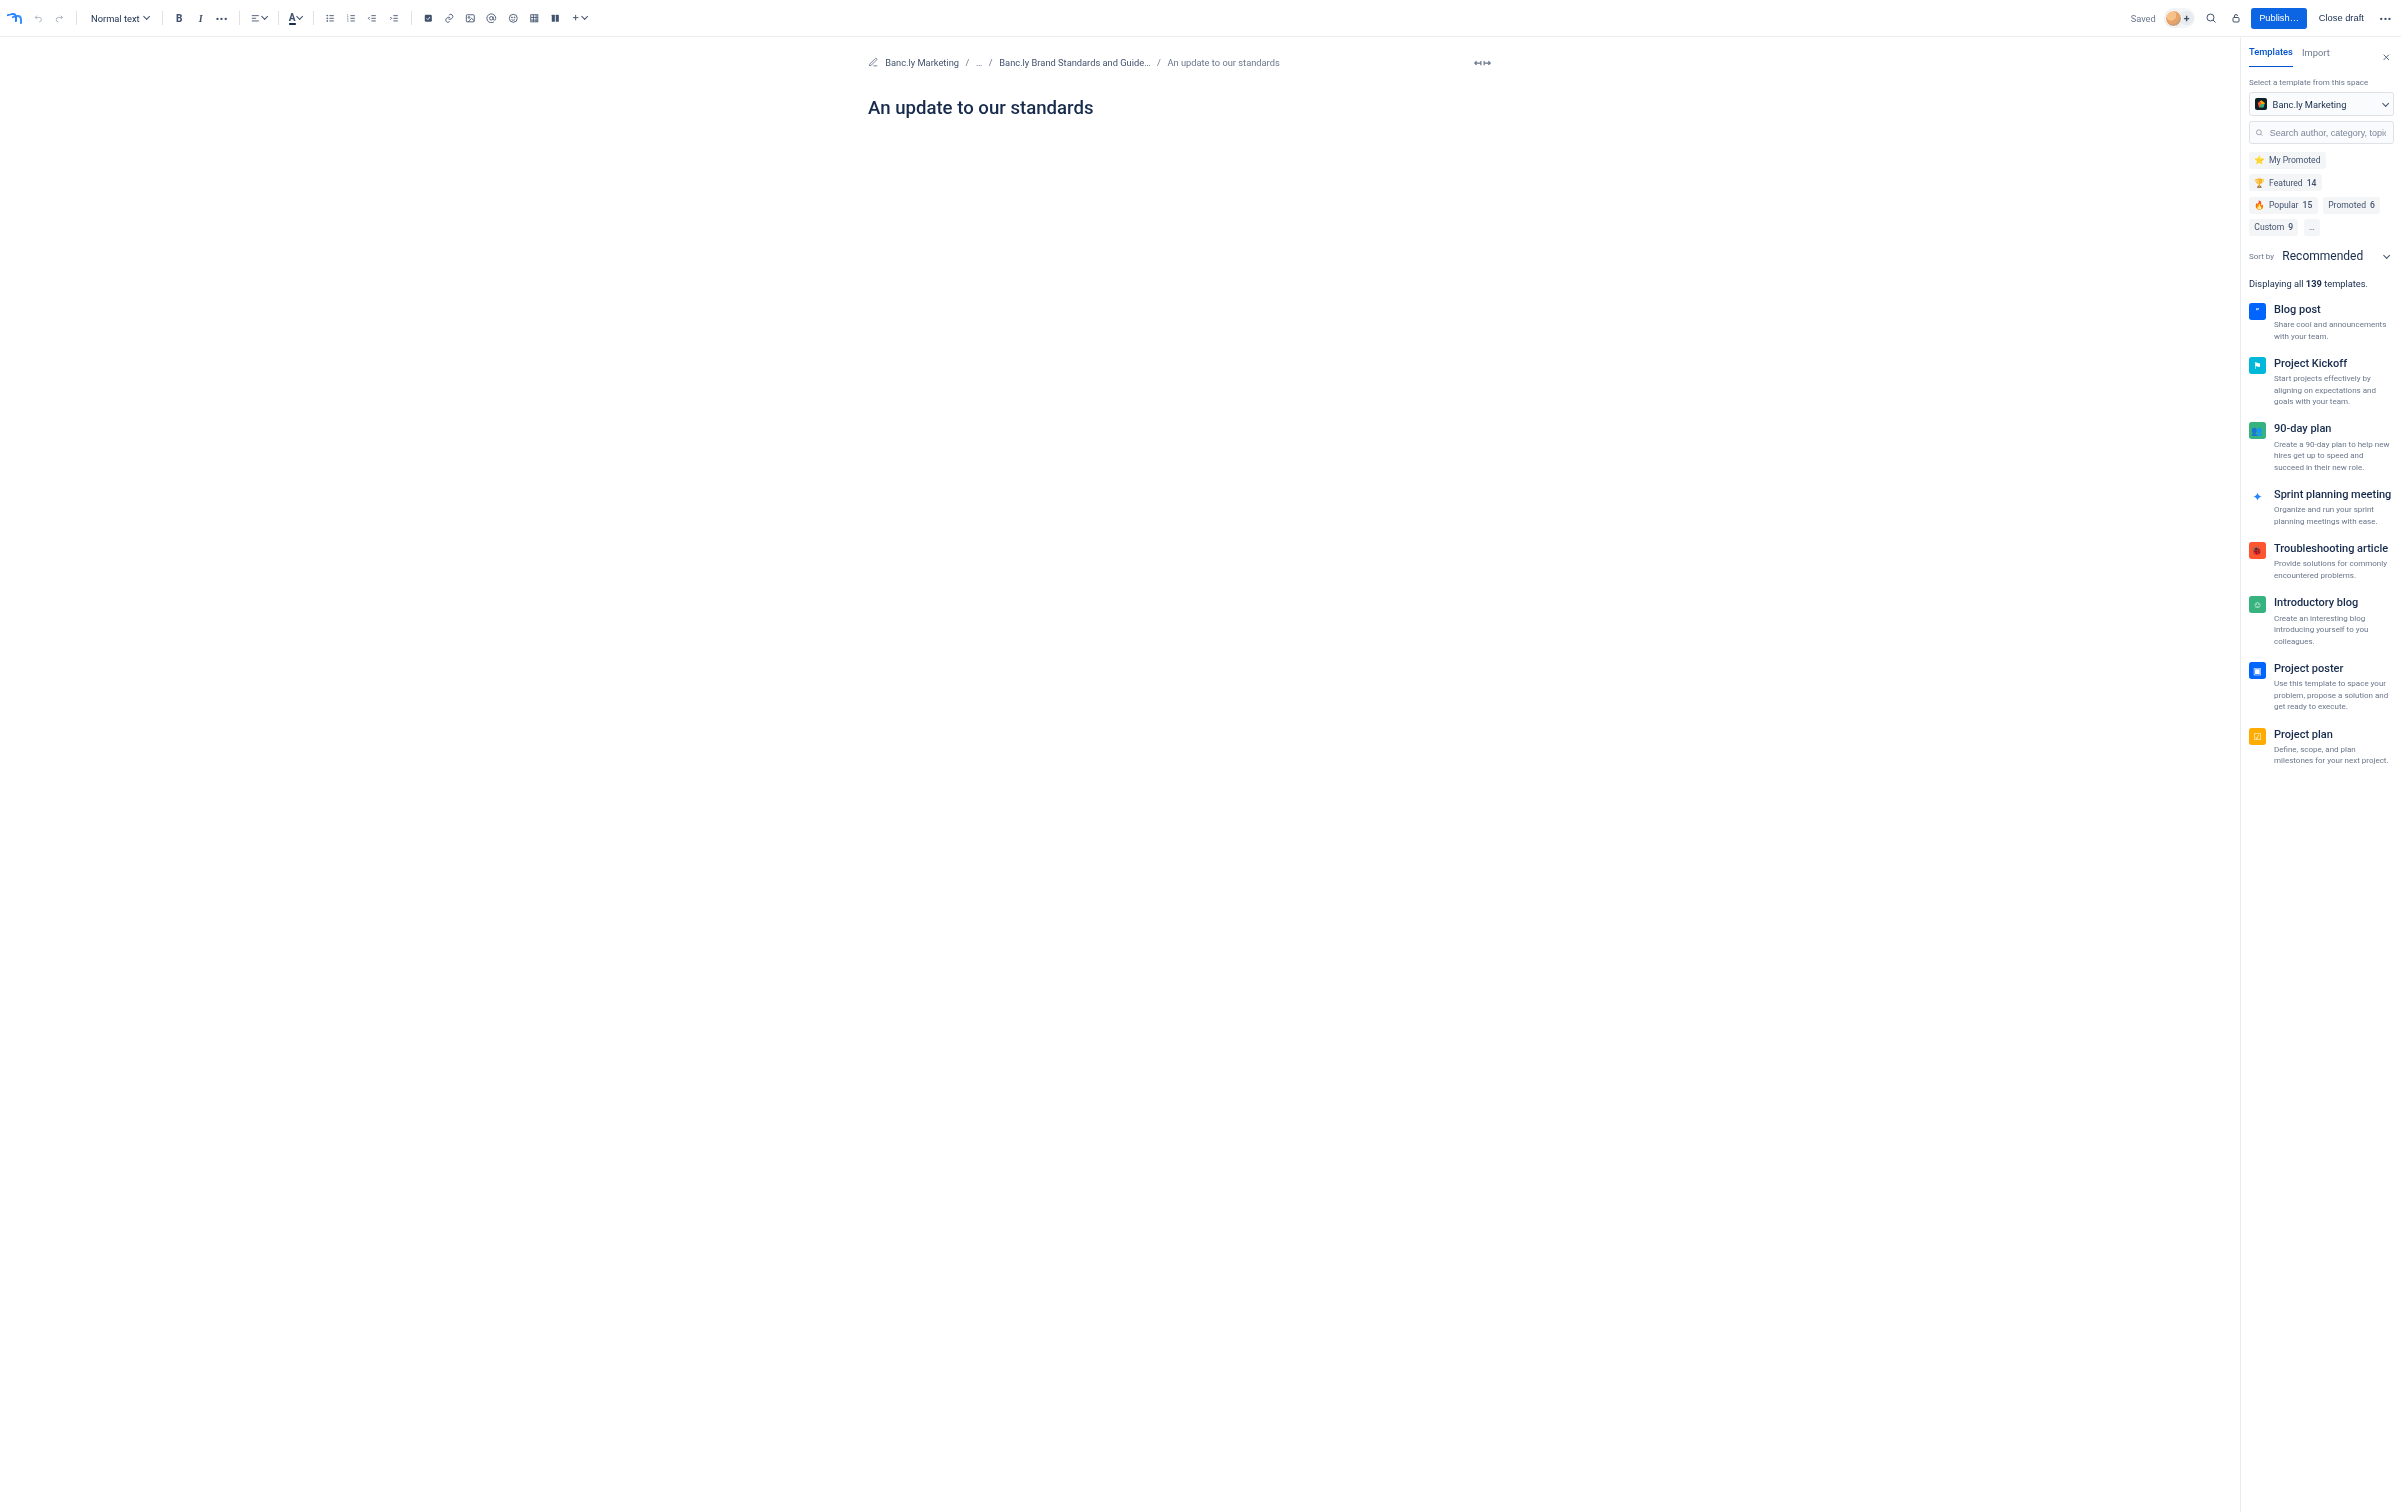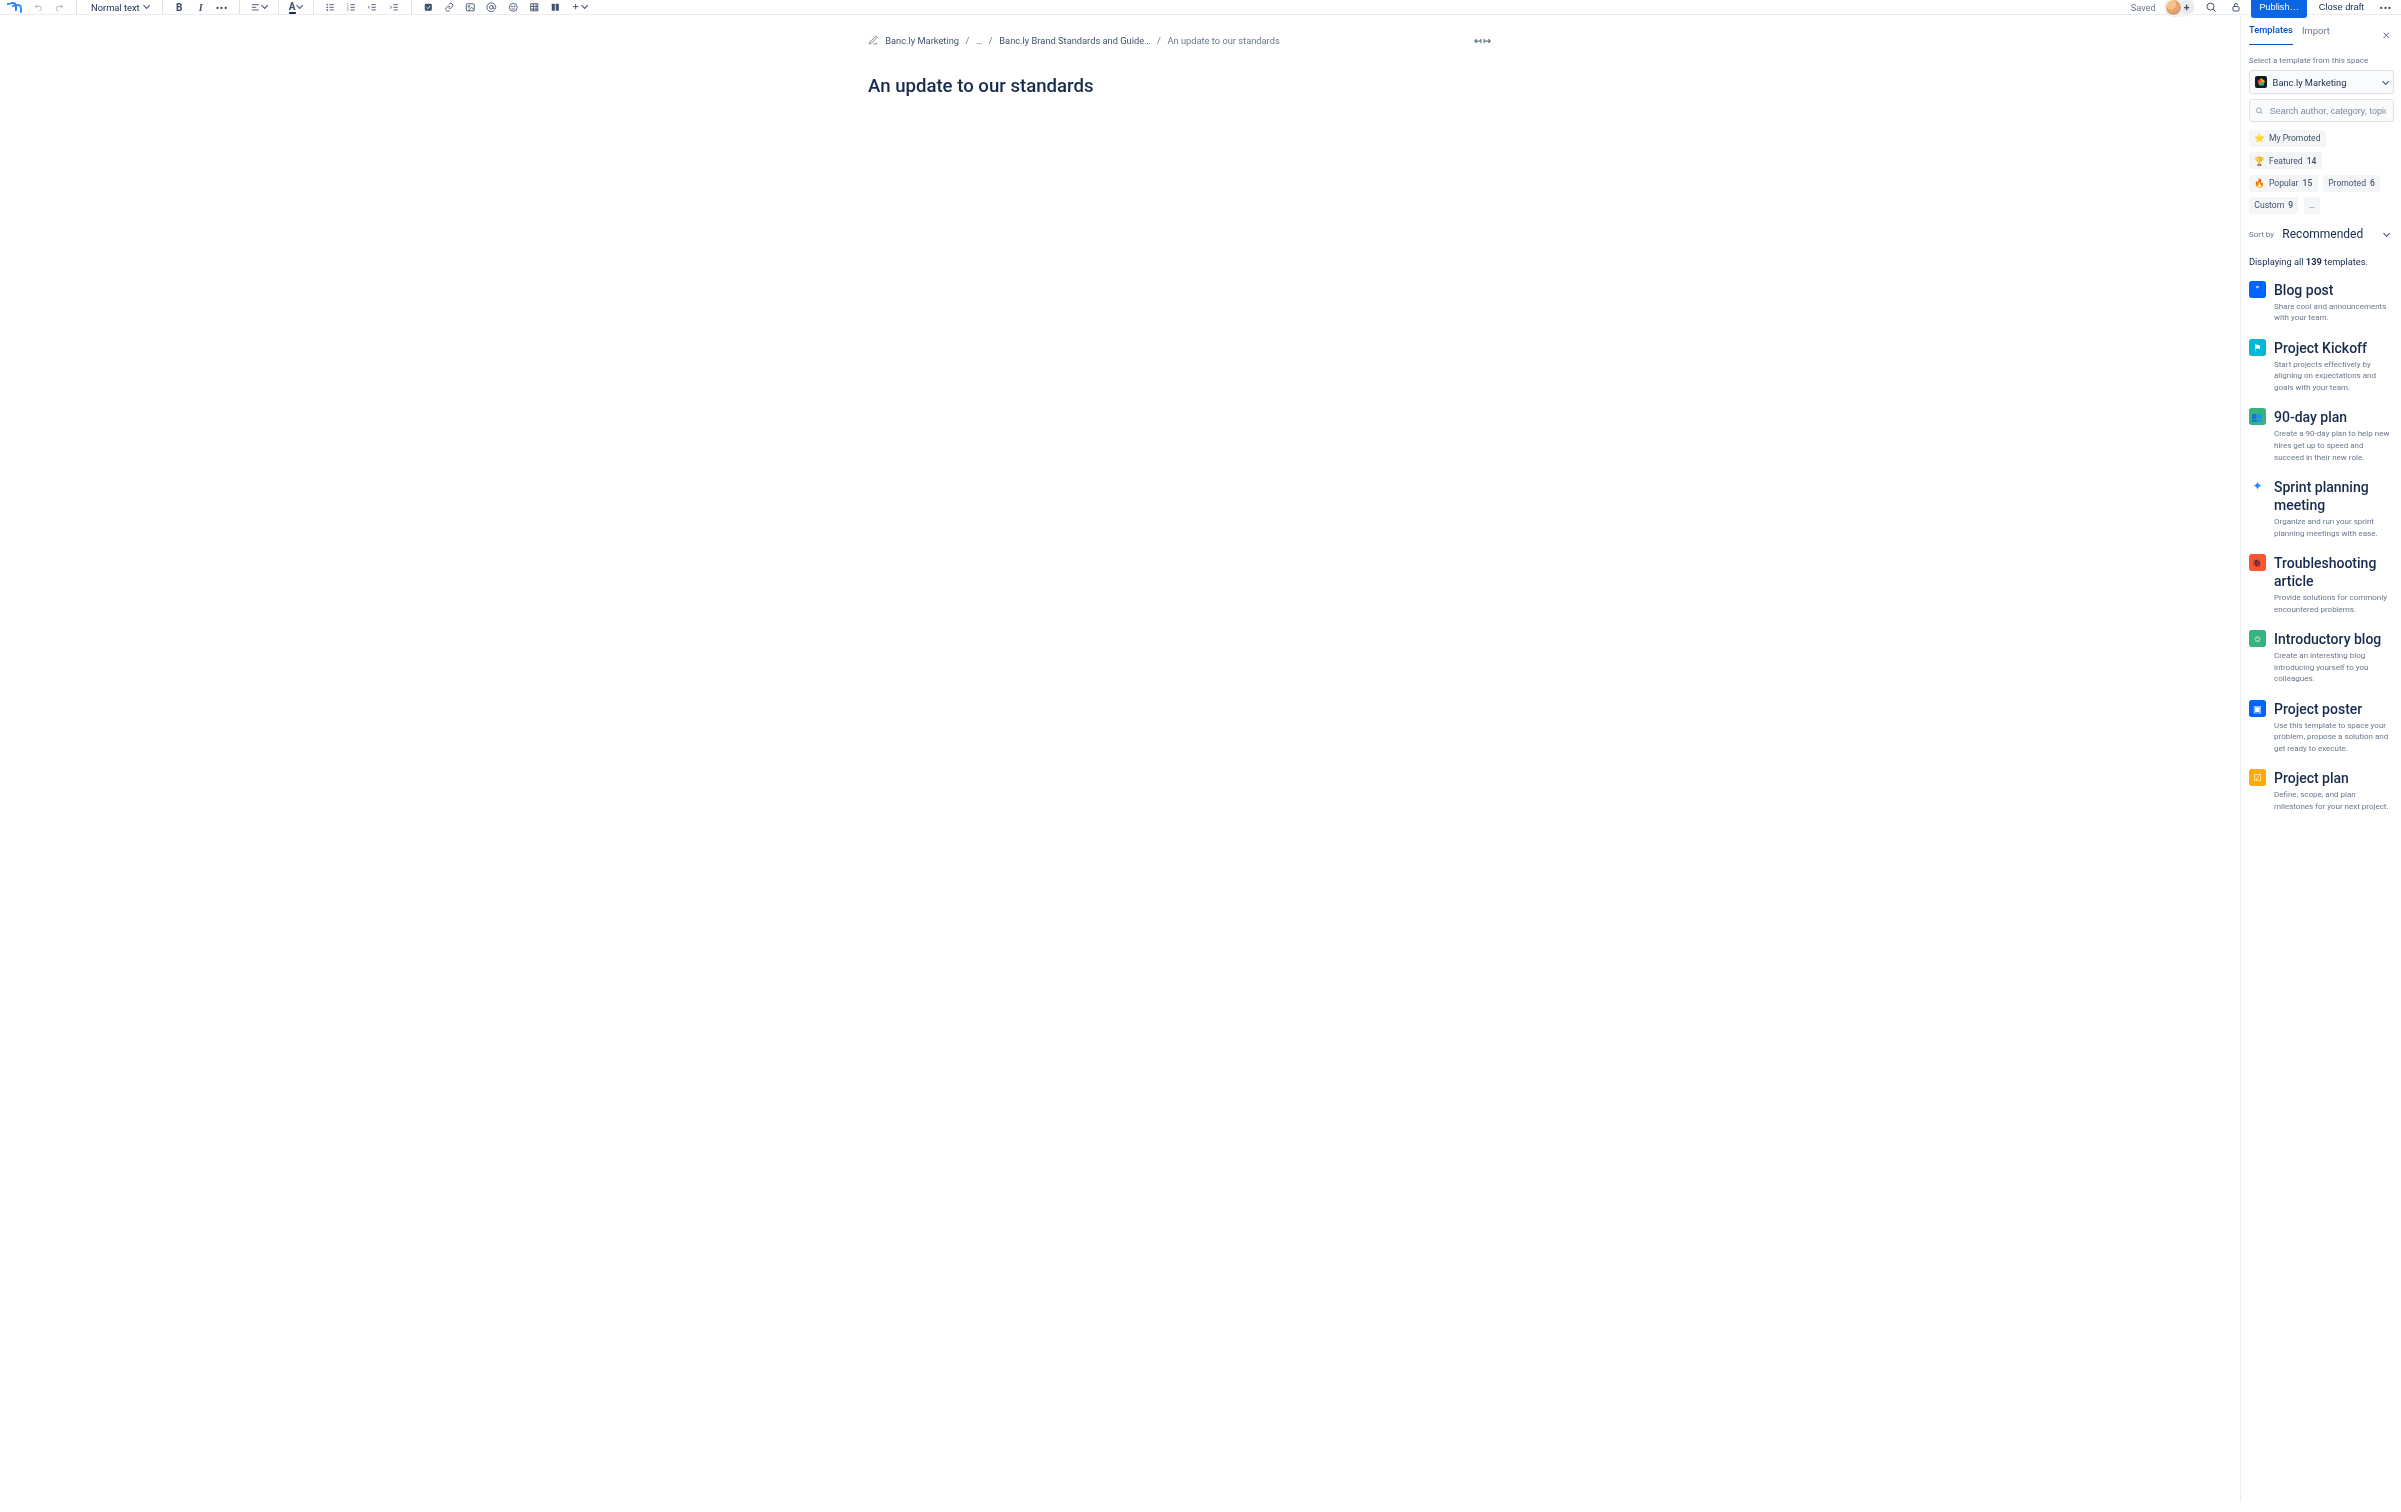--- a/index.html
+++ b/index.html
@@ -20,21 +20,21 @@
   html, body {
     margin: 0; padding: 0; height: 100%;
     font-family: -apple-system, BlinkMacSystemFont, "Segoe UI", Roboto, "Helvetica Neue", Arial, sans-serif;
     font-size: 9.3px;
     color: var(--text-default);
     background: var(--bg);
   }
 
   
   .toolbar {
-    height: 15px;
+    height: 37px;
     display: flex;
     align-items: center;
     padding: 0 5.3px;
     border-bottom: 0.7px solid var(--border);
     gap: 1.3px;
   }
   .toolbar .left { display: flex; align-items: center; gap: 1.3px; }
   .toolbar .right { margin-left: auto; display: flex; align-items: center; gap: 5.3px; }
   .vsep { width: 0.7px; height: 14.6px; background: var(--border-dark); margin: 0 5.3px; }
   .tb-btn {
@@ -210,21 +210,21 @@
 
   .template-list { margin-top:6.6px; overflow:auto; padding-right:1.3px; padding-bottom:13.3px; flex:1; }
   .template-item {
     display:flex; gap:8px; padding: 6.6px 0 8px 0;
   }
   .tmpl-icon {
     width:17px; height:17px; border-radius:2.7px; flex:0 0 17px;
     display:flex; align-items:center; justify-content:center; color:#fff;
   }
   .tmpl-text { flex:1; min-width:0; }
-  .tmpl-title { font-size:14px; color:#172B4D; font-weight:500; line-height:1.3; }
+  .tmpl-title { font-size:11px; color:#172B4D; font-weight:500; line-height:1.3; }
   .tmpl-desc  { font-size:8px; color:#6B778C; line-height:1.45; margin-top:2px; }
 
   svg { display:block; }
 </style>
 </head>
 <body>
 
 <div class="toolbar">
   <div class="left">
     <div class="logo-box">

